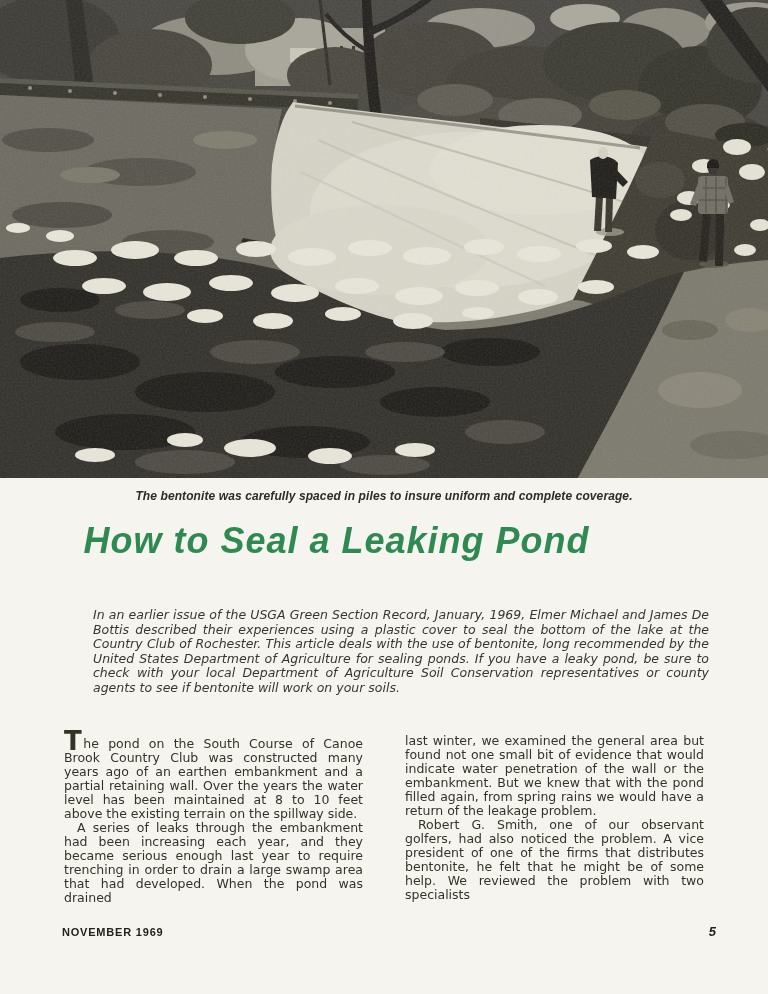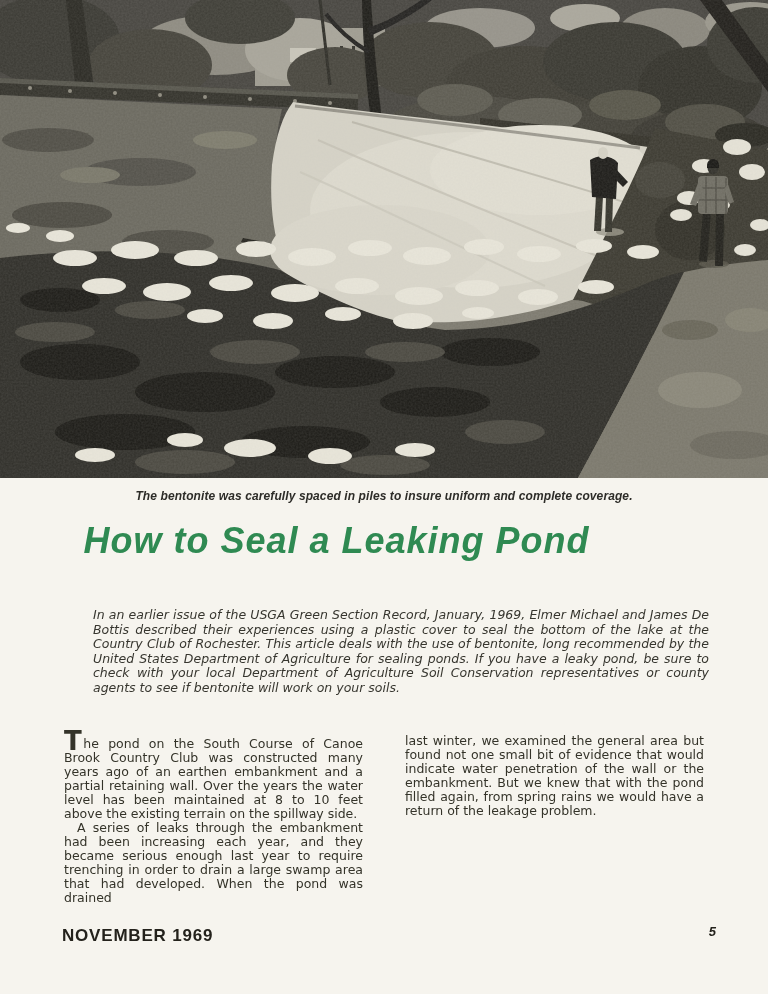--- a/index.html
+++ b/index.html
@@ -39,21 +39,21 @@
     font-size:12.5px;line-height:14px;text-align:justify;color:#343329;
   }
   .body-p{margin:0;}
   .body-p.indent{text-indent:13px;}
   .initial{
     font-size:26px;font-weight:bold;line-height:10px;
     letter-spacing:.5px;padding-right:1px;position:relative;top:2px;
   }
   .footer-issue{
     position:absolute;top:926px;left:62px;
-    font-weight:bold;font-size:17px;letter-spacing:.8px;color:#24221c;
+    font-weight:bold;font-size:11px;letter-spacing:.8px;color:#24221c;
   }
   .footer-page{
     position:absolute;top:924px;right:52px;
     font-weight:bold;font-style:italic;font-size:13px;color:#24221c;
   }
 </style>
 </head>
 <body>
 
 <div class="page" style="background: rgb(246, 244, 238);">
@@ -246,19 +246,20 @@
 
   <div class="intro">In an earlier issue of the USGA Green Section Record, January, 1969, Elmer Michael and James De Bottis described their experiences using a plastic cover to seal the bottom of the lake at the Country Club of Rochester. This article deals with the use of bentonite, long recommended by the United States Department of Agriculture for sealing ponds. If you have a leaky pond, be sure to check with your local Department of Agriculture Soil Conservation representatives or county agents to see if bentonite will work on your soils.</div>
 
   <div class="columns">
     <div class="col">
       <p class="body-p"><span class="initial">T</span><span>he pond on the South Course of Canoe Brook Country Club was constructed many years ago of an earthen embankment and a partial retaining wall. Over the years the water level has been maintained at 8 to 10 feet above the existing terrain on the spillway side.</span></p>
       <p class="body-p indent">A series of leaks through the embankment had been increasing each year, and they became serious enough last year to require trenching in order to drain a large swamp area that had developed. When the pond was drained</p>
     </div>
     <div class="col">
       <p class="body-p">last winter, we examined the general area but found not one small bit of evidence that would indicate water penetration of the wall or the embankment. But we knew that with the pond filled again, from spring rains we would have a return of the leakage problem.</p>
+      <p class="body-p indent">Robert G. Smith, one of our observant golfers, had also noticed the problem. A vice president of one of the firms that distributes bentonite, he felt that he might be of some help. We reviewed the problem with two specialists</p>
     </div>
   </div>
 
   <div class="footer-issue">NOVEMBER 1969</div>
   <div class="footer-page">5</div>
 
 </div>
 
 </body></html>

